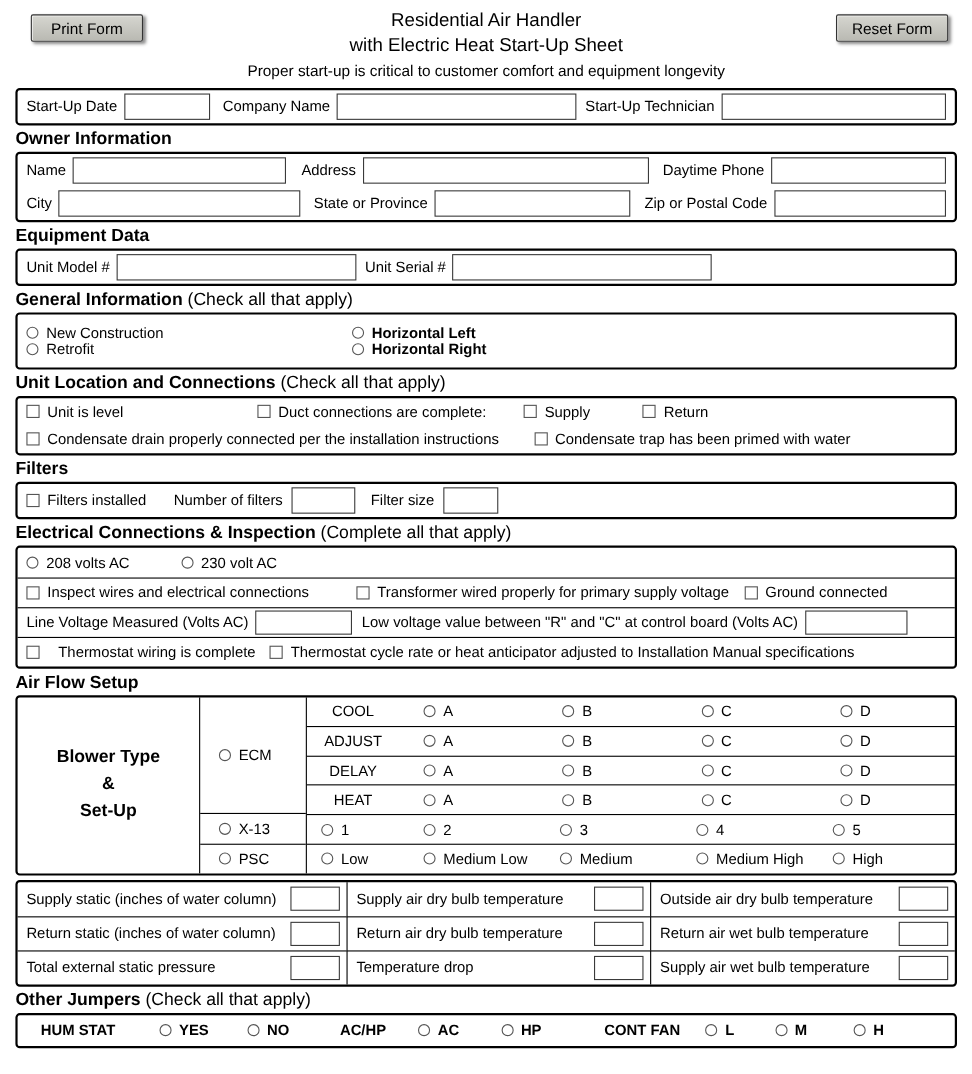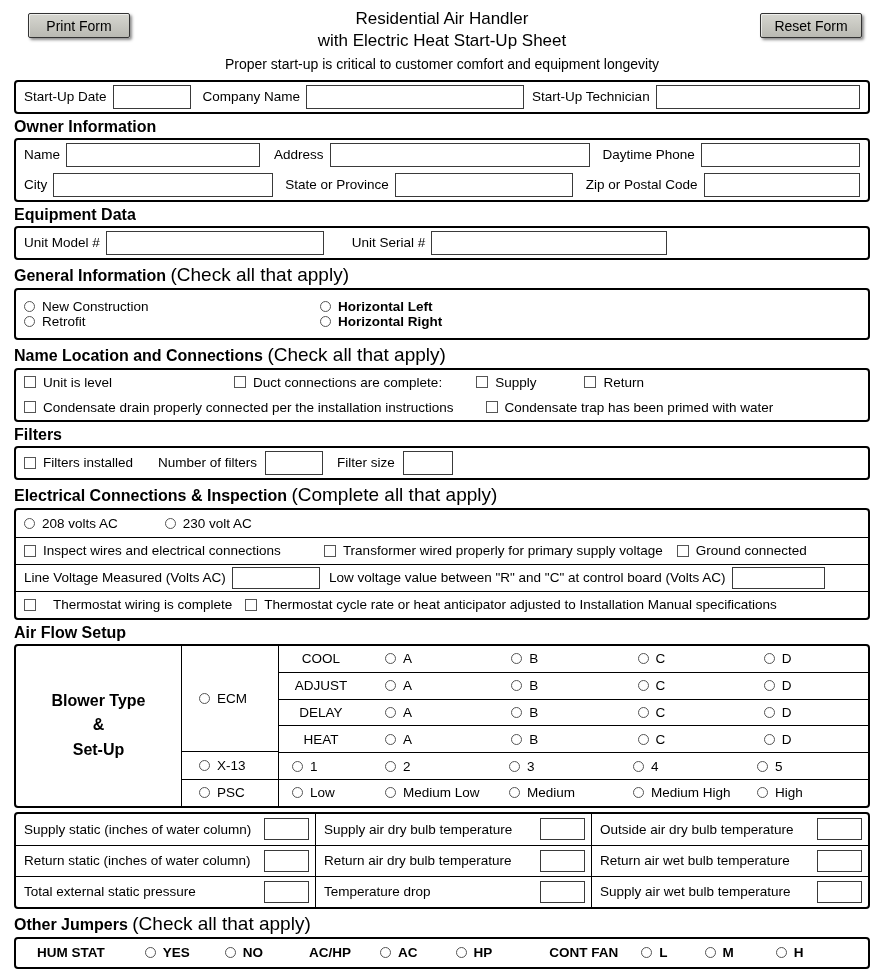--- a/index.html
+++ b/index.html
@@ -20,21 +20,21 @@
     box-shadow:2px 2px 3px rgba(0,0,0,.45), inset 1px 1px 0 rgba(255,255,255,.6);
     font:14px "Liberation Sans", sans-serif; color:#000; cursor:pointer;
   }
   .hdr-left { width:170px; text-align:left; padding-left:14px; }
   .hdr-right { width:170px; text-align:right; padding-right:8px; }
   .titles { flex:1; text-align:center; font-size:17px; line-height:1.32; }
   .subtitle { text-align:center; font-size:14px; margin:3px 0 8px; }
 
   
   .sec-head { font-weight:bold; font-size:16px; margin:4px 0 2px; }
-  .sec-note { font-weight:normal; font-size:19px; }
+  .sec-note { font-weight:normal; font-size:16px; }
 
   
   .box { border:2px solid #000; border-radius:4px; background:#fff; }
   .row { display:flex; align-items:center; padding:10px 8px; }
   .r30 { height:30px; } .r27 { height:27px; } .r25 { height:25px; }
   .bt { border-top:1px solid #000; }
   .field {
     height:24px; border:1px solid #3a3a3a; background:#fff;
     font:13.5px "Liberation Sans", sans-serif; padding:0 4px;
   }
@@ -136,21 +136,21 @@
     </div>
   </div>
 
   <div class="sec-head">
     <span>Equipment Data</span>
   </div>
   <div class="box">
     <div class="row r30">
       <span class="lblgap">Unit Model #</span>
       <input class="field" style="width: 218px;">
-      <span class="lblgap" style="margin-left:28px">Unit Serial #</span>
+      <span class="lblgap" style="margin-left:8px">Unit Serial #</span>
       <input class="field" style="width: 236px;">
     </div>
   </div>
 
   <div class="sec-head">
     <span>General Information</span>
     <span class="sec-note">(Check all that apply)</span>
   </div>
   <div class="box gen">
     <div class="gen-col gc1">
@@ -169,21 +169,21 @@
           <span>Horizontal Left</span>
         </span>
       <span class="opt">
           <span class="radio"></span>
           <span>Horizontal Right</span>
         </span>
     </div>
   </div>
 
   <div class="sec-head">
-    <span>Name Location and Connections</span>
+    <span>Unit Location and Connections</span>
     <span class="sec-note">(Check all that apply)</span>
   </div>
   <div class="box">
     <div class="row r25">
       <span class="opt">
           <span class="cb"></span>
           <span>Unit is level</span>
         </span>
       <span class="opt" style="margin-left:122px">
           <span class="cb"></span>

